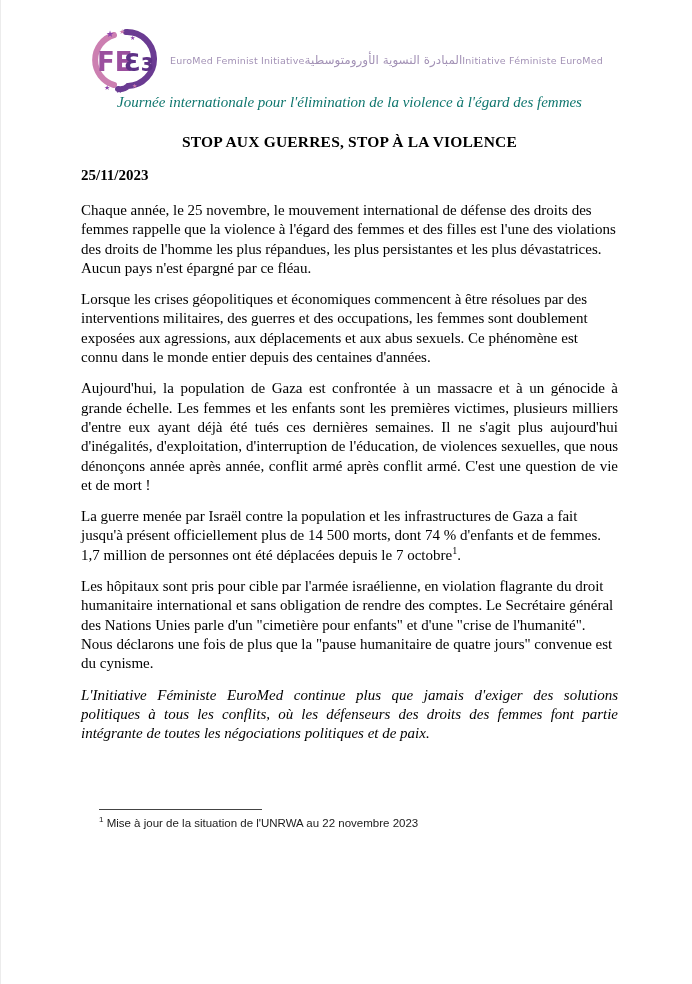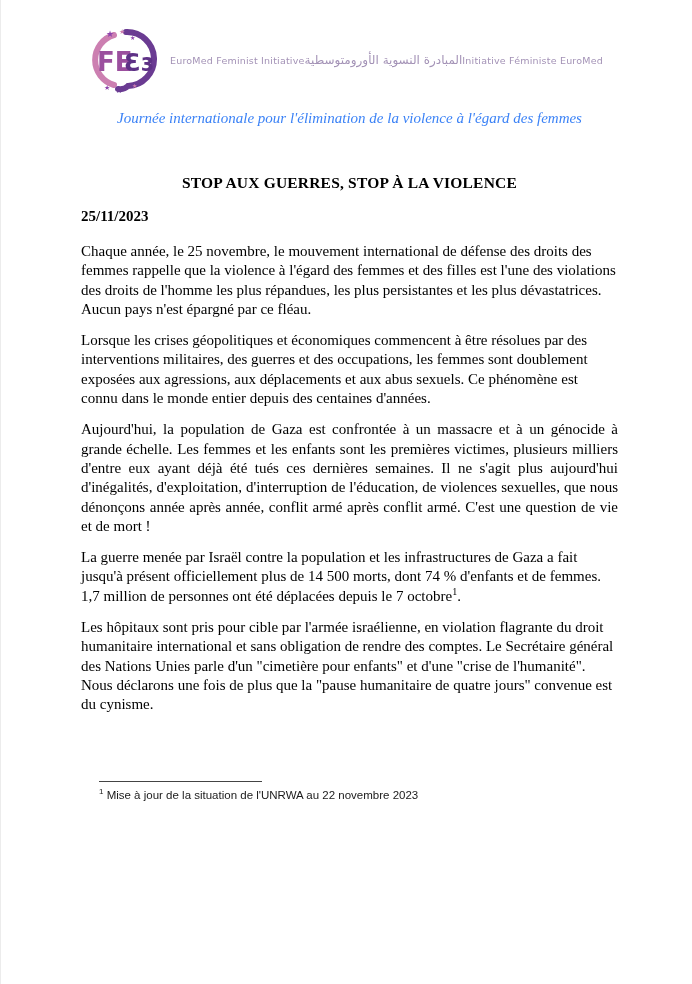--- a/index.html
+++ b/index.html
@@ -35,28 +35,27 @@
     font-family: "DejaVu Sans", sans-serif;
     font-size: 9.5px;
     line-height: 13px;
     color: #a392b6;
     letter-spacing: 0.2px;
   }
   .logo-text .ar { direction: rtl; text-align: left; font-size: 12px; }
 
   
   .subtitle {
-    margin-top: 16px;
     text-align: center;
     font-style: italic;
     font-size: 15px;
-    color: #3b82f6;
+    color: #0f766e;
   }
   .doc-title {
-    margin-top: 47px;
+    margin-top: 22px;
     text-align: center;
     font-weight: bold;
     font-size: 15.5px;
     letter-spacing: 0.2px;
   }
   .doc-date {
     margin-top: 16px;
     font-weight: bold;
     font-size: 15px;
   }
@@ -124,20 +123,21 @@
   <div class="subtitle">Journée internationale pour l'élimination de la violence à l'égard des femmes</div>
   <div class="doc-title">STOP AUX GUERRES, STOP À LA VIOLENCE</div>
   <div class="doc-date">25/11/2023</div>
 
   <div class="content">
     <p class="p-bold">Chaque année, le 25 novembre, le mouvement international de défense des droits des femmes rappelle que la violence à l'égard des femmes et des filles est l'une des violations des droits de l'homme les plus répandues, les plus persistantes et les plus dévastatrices. Aucun pays n'est épargné par ce fléau.</p>
     <p>Lorsque les crises géopolitiques et économiques commencent à être résolues par des interventions militaires, des guerres et des occupations, les femmes sont doublement exposées aux agressions, aux déplacements et aux abus sexuels.  Ce phénomène est connu dans le monde entier depuis des centaines d'années.</p>
     <p class="p-justify">Aujourd'hui, la population de Gaza est confrontée à un massacre et à un génocide à grande échelle. Les femmes et les enfants sont les premières victimes, plusieurs milliers d'entre eux ayant déjà été tués ces dernières semaines. Il ne s'agit plus aujourd'hui d'inégalités, d'exploitation, d'interruption de l'éducation, de violences sexuelles, que nous dénonçons année après année, conflit armé après conflit armé.  C'est une question de vie et de mort !</p>
     <p><span>La guerre menée par Israël contre la population et les infrastructures de Gaza a fait jusqu'à présent officiellement plus de 14 500 morts, dont 74 % d'enfants et de femmes. 1,7 million de personnes ont été déplacées depuis le 7 octobre</span><sup class="fnref">1</sup><span>.</span></p>
     <p>Les hôpitaux sont pris pour cible par l'armée israélienne, en violation flagrante du droit humanitaire international et sans obligation de rendre des comptes. Le Secrétaire général des Nations Unies parle d'un "cimetière pour enfants" et d'une "crise de l'humanité". Nous déclarons une fois de plus que la "pause humanitaire de quatre jours" convenue est du cynisme.</p>
+    <p class="p-italic p-justify">L'Initiative Féministe EuroMed continue plus que jamais d'exiger des solutions politiques à tous les conflits, où les défenseurs des droits des femmes font partie intégrante de toutes les négociations politiques et de paix.</p>
   </div>
 
   <div class="footnote-block">
     <hr class="footnote-rule">
     <div class="footnote"><sup>1</sup><span> Mise à jour de la situation de l'UNRWA au 22 novembre 2023</span></div>
   </div>
 
 </div>
 
 </body></html>

